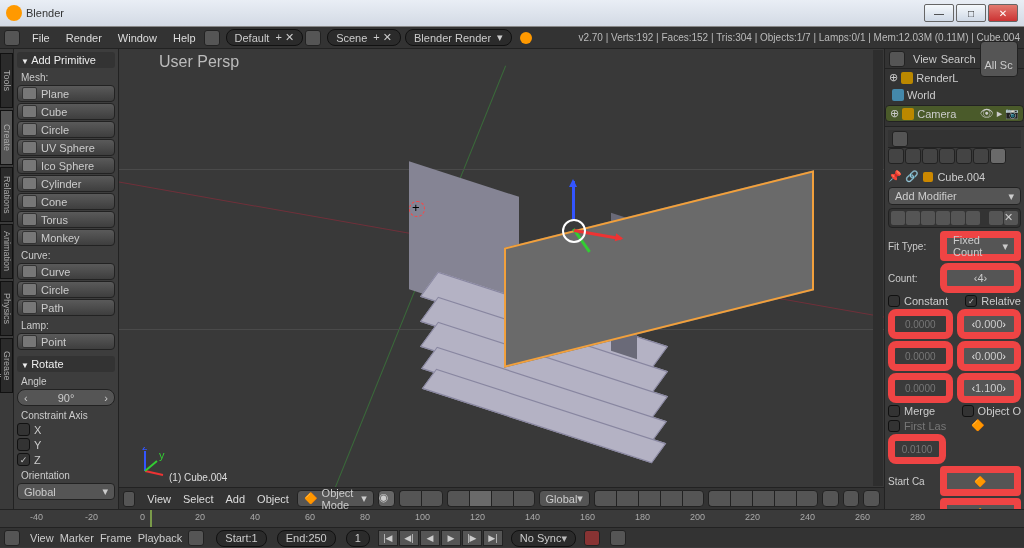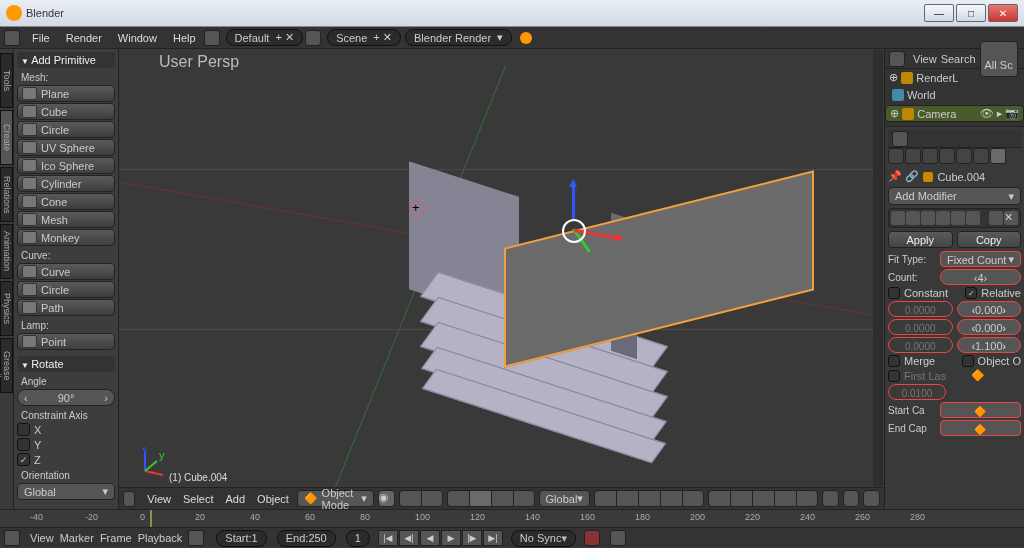--- a/index.html
+++ b/index.html
@@ -77,21 +77,21 @@
 .prop-tabs .t{width:16px;height:16px;background:#444;border:1px solid #222;border-radius:3px}
 .prop-tabs .t.act{background:#6a6a6a}
 .prop-breadcrumb{display:flex;align-items:center;gap:4px;margin:4px 0;color:#ddd}
 .prop-sel{background:#555;border:1px solid #222;border-radius:4px;height:18px;padding:0 6px;display:flex;align-items:center;justify-content:space-between;margin:3px 0}
 .mod-tabs{display:flex;gap:1px;background:#333;border:1px solid #222;border-radius:4px;padding:2px;margin:3px 0}
 .mod-tabs .m{width:14px;height:14px;background:#555;border-radius:2px}
 .btn-row{display:flex;gap:4px;margin:3px 0}
 .btn-row .b{flex:1;background:linear-gradient(#5a5a5a,#444);border:1px solid #222;border-radius:4px;height:17px;display:flex;align-items:center;justify-content:center;color:#eee}
 .field-row{display:flex;gap:4px;align-items:center;margin:2px 0}
 .field-row .lbl{flex:0 0 48px;color:#ccc;font-size:10px}
-.field-row .fld{flex:1;background:#555;border:1px solid #ef4444;border-radius:8px;height:16px;display:flex;align-items:flex-end;justify-content:center;color:#eee;font-size:10px}
+.field-row .fld{flex:1;background:#555;border:7px solid #ef4444;border-radius:8px;height:30px;display:flex;align-items:center;justify-content:center;color:#eee;font-size:10px}
 .field-row .fld.dis{background:#3a3a3a;color:#777}
 .chk-row{display:flex;align-items:center;gap:4px;margin:2px 0}
 .chk-row .cb{width:12px;height:12px;background:#333;border:1px solid #111;border-radius:3px;display:flex;align-items:center;justify-content:center;font-size:8px}
 
 .timeline{height:38px;background:#333;border-top:1px solid #222}
 .tl-ruler{height:18px;background:#3a3a3a;position:relative;border-bottom:1px solid #222}
 .tl-tick{position:absolute;top:2px;color:#aaa;font-size:9px}
 .tl-cursor{position:absolute;top:0;bottom:0;width:2px;background:#7a9a4a}
 .tl-hdr{height:20px;display:flex;align-items:center;padding:0 4px;gap:6px}
 .tl-play{display:flex;gap:1px}
@@ -126,20 +126,21 @@
   <span class="mini-ico"></span>
   <span class="pill">
       <span>Scene</span>
       <span class="x">+ ✕</span>
     </span>
   <span class="pill">
       <span>Blender Render</span>
       <span class="x">▾</span>
     </span>
   <span class="splash"></span>
+  <span class="stats">v2.70 | Verts:192 | Faces:152 | Tris:304 | Objects:1/7 | Lamps:0/1 | Mem:12.03M (0.11M) | Cube.004</span>
 </div>
 
 <div class="wrap">
 
   <div class="gutter">
     <div class="gutter-tab">Tools</div>
     <div class="gutter-tab" style="background:#555">Create</div>
     <div class="gutter-tab">Relations</div>
     <div class="gutter-tab">Animation</div>
     <div class="gutter-tab">Physics</div>
@@ -172,21 +173,21 @@
     <div class="tool-btn">
         <span class="ic"></span>
         <span>Cylinder</span>
       </div>
     <div class="tool-btn">
         <span class="ic"></span>
         <span>Cone</span>
       </div>
     <div class="tool-btn">
         <span class="ic"></span>
-        <span>Mesh</span>
+        <span>Torus</span>
       </div>
     <div class="tool-btn">
         <span class="ic"></span>
         <span>Monkey</span>
       </div>
     <div class="sub-label">Curve:</div>
     <div class="tool-btn">
         <span class="ic"></span>
         <span>Curve</span>
       </div>
@@ -366,24 +367,20 @@
       <div class="mod-tabs">
         <span class="m"></span>
         <span class="m"></span>
           <span class="m"></span>
           <span class="m"></span>
           <span class="m"></span>
           <span class="m"></span>
         <span style="flex:1"></span>
         <span class="m"></span>
         <span class="m">✕</span>
-      </div>
-      <div class="btn-row">
-        <div class="b">Apply</div>
-        <div class="b">Copy</div>
       </div>
       <div class="field-row">
           <span class="lbl">Fit Type:</span>
           <span class="fld" style="border-radius:4px;justify-content:space-between;padding:0 6px">
             <span>Fixed Count</span>
             <span>▾</span>
           </span>
         </div>
       <div class="field-row">
           <span class="lbl">Count:</span>

